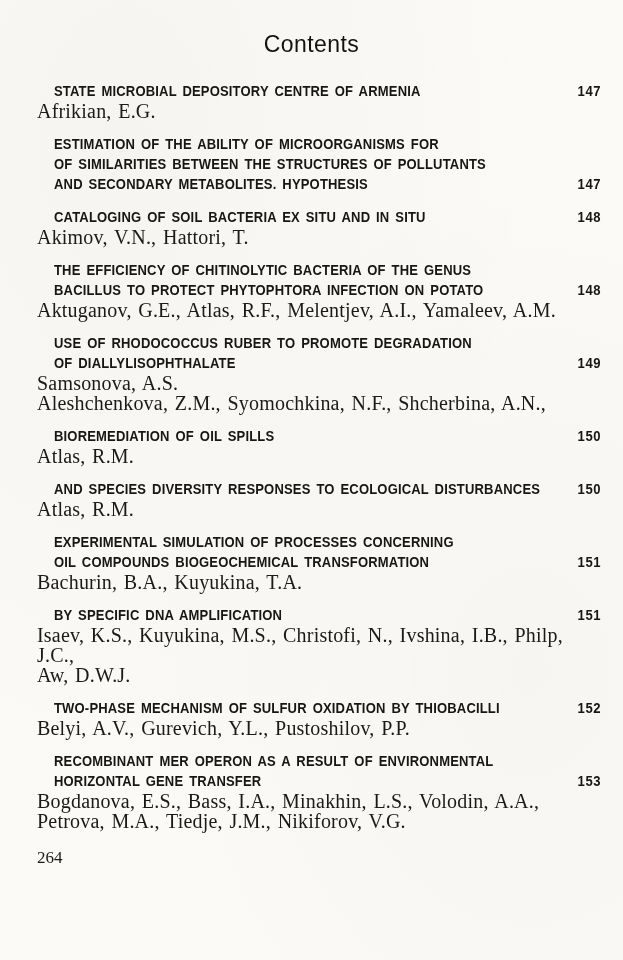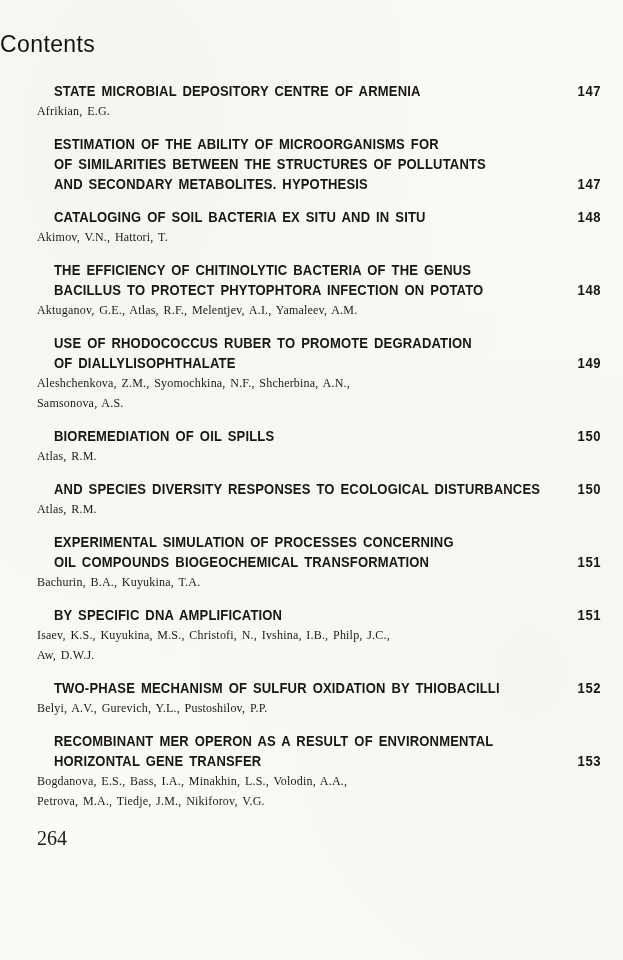--- a/index.html
+++ b/index.html
@@ -18,20 +18,21 @@
     height: 960px;
     box-sizing: border-box;
     background:
       radial-gradient(ellipse at 20% 15%, rgba(0,0,0,0.025), transparent 60%),
       radial-gradient(ellipse at 85% 70%, rgba(0,0,0,0.02), transparent 55%),
       #fbfaf7;
     font-family: "Liberation Sans", sans-serif;
     color: #171512;
   }
   .header {
+    text-align: center;
     padding-top: 31px;
     height: 28px;
   }
   .page-title {
     display: inline-block;
     font-size: 23px;
     font-weight: 400;
     letter-spacing: 0.4px;
     color: #131311;
   }
@@ -65,31 +66,31 @@
     line-height: 20px;
     font-weight: 700;
     font-size: 14.5px;
     letter-spacing: 0.6px;
     transform: scaleX(0.9);
     transform-origin: 100% 60%;
     color: #181613;
   }
   .author-line {
     font-family: "Liberation Serif", serif;
-    font-size: 12px;
+    font-size: 20px;
     line-height: 20px;
     letter-spacing: 0.2px;
     word-spacing: 1.5px;
     color: #1c1a17;
   }
   .footer {
     margin-left: 37px;
     margin-top: 17px;
     font-family: "Liberation Serif", serif;
-    font-size: 20px;
+    font-size: 17px;
     line-height: 20px;
     color: #1c1a17;
   }
 </style>
 </head>
 <body>
 
 <div class="page">
   <div class="header">
     <span class="page-title">Contents</span>
@@ -131,22 +132,22 @@
           <div class="author-line">Aktuganov, G.E., Atlas, R.F., Melentjev, A.I., Yamaleev, A.M.</div>
         </div>
   </div>
 
   <div class="entry">
     <div class="title-block">
           <div class="title-line"><span class="title-text">USE OF RHODOCOCCUS RUBER TO PROMOTE DEGRADATION</span></div>
           <div class="title-line"><span class="title-text">OF DIALLYLISOPHTHALATE</span><span class="page-num">149</span></div>
         </div>
     <div class="authors-block">
+          <div class="author-line">Samsonova, A.S.</div>
           <div class="author-line">Aleshchenkova, Z.M., Syomochkina, N.F., Shcherbina, A.N.,</div>
-          <div class="author-line">Samsonova, A.S.</div>
         </div>
   </div>
 
   <div class="entry">
     <div class="title-block">
           <div class="title-line"><span class="title-text">BIOREMEDIATION OF OIL SPILLS</span><span class="page-num">150</span></div>
         </div>
     <div class="authors-block">
           <div class="author-line">Atlas, R.M.</div>
         </div>

